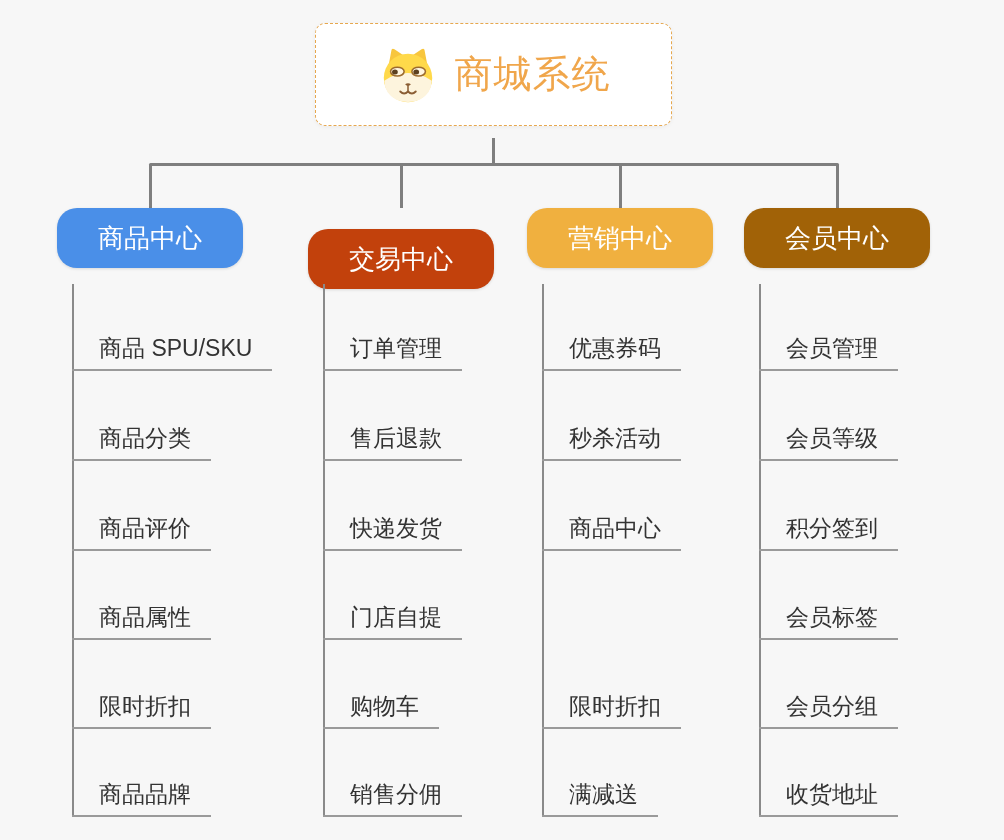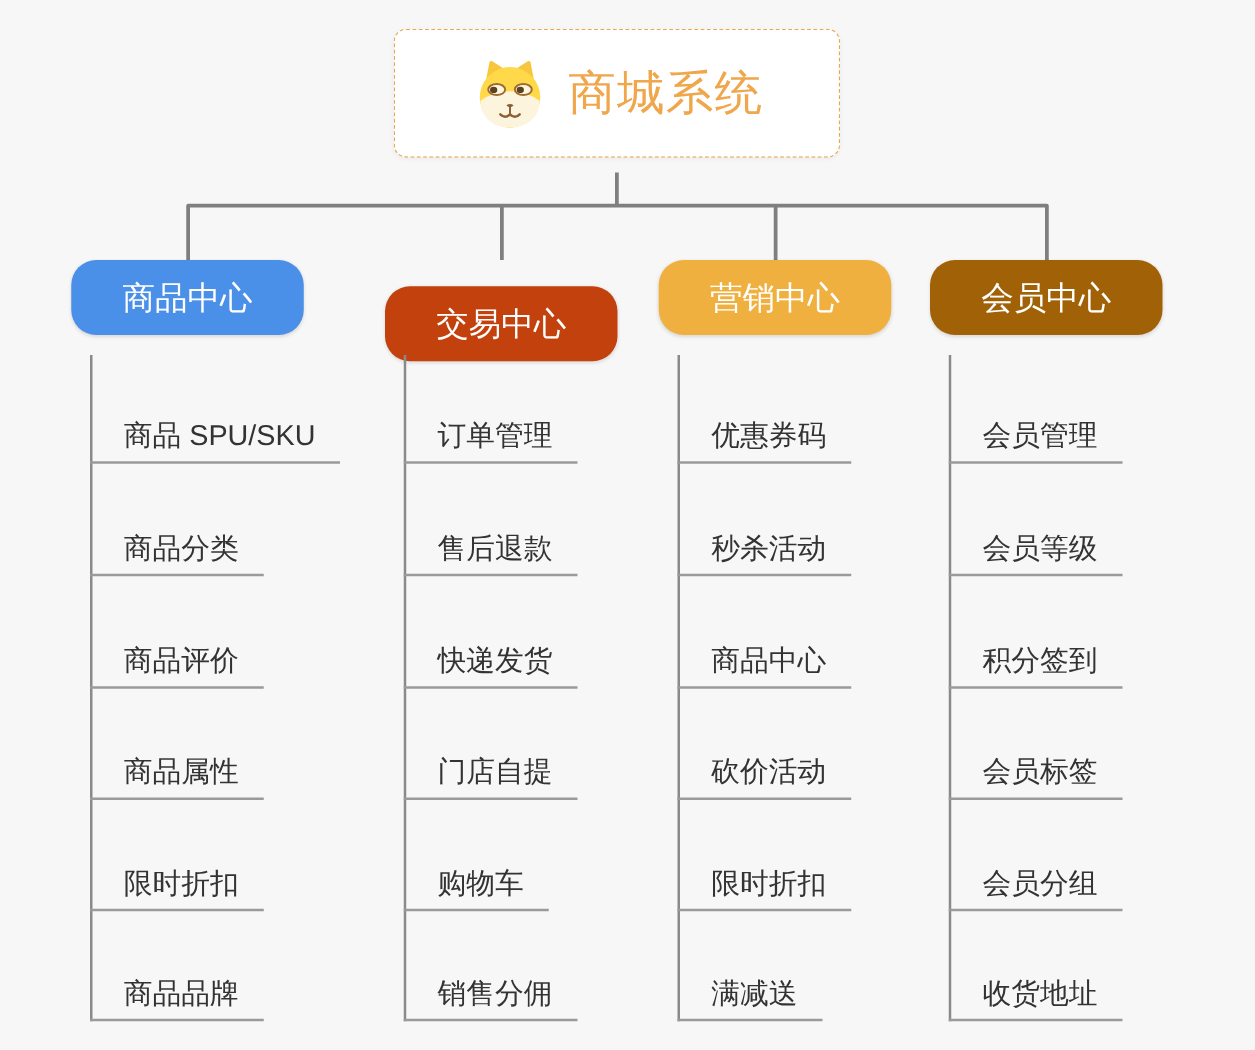--- a/index.html
+++ b/index.html
@@ -101,21 +101,20 @@
     </div>
   </div>
 
   <div class="branch branch-2">
     <div class="branch-header" style="background-color: rgb(240, 176, 63);">营销中心</div>
     <div class="branch-body">
       <div class="trunk-line"></div>
       <div class="leaf leaf-0">优惠券码</div>
       <div class="leaf leaf-1">秒杀活动</div>
       <div class="leaf leaf-2">商品中心</div>
-      <div class="leaf leaf-3">砍价活动</div>
       <div class="leaf leaf-4">限时折扣</div>
       <div class="leaf leaf-5">满减送</div>
     </div>
   </div>
 
   <div class="branch branch-3">
     <div class="branch-header" style="background-color: #a16207;">会员中心</div>
     <div class="branch-body">
       <div class="trunk-line"></div>
       <div class="leaf leaf-0">会员管理</div>

